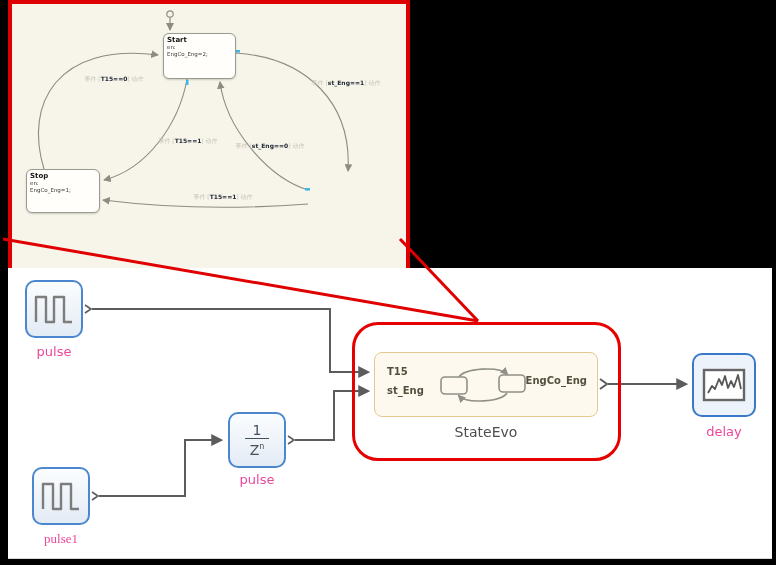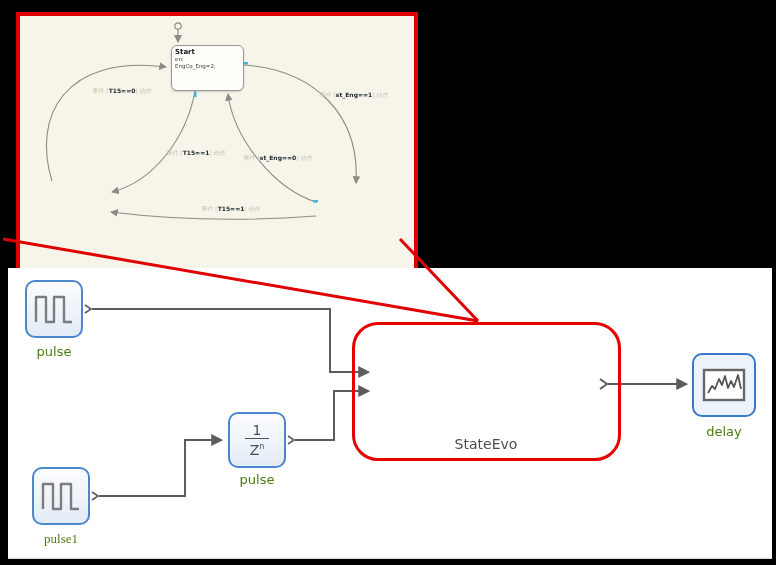--- a/index.html
+++ b/index.html
@@ -2,42 +2,42 @@
 <html><head>
 <meta charset="utf-8">
 <style>
   html,body{margin:0;padding:0;background:#000;}
   .stage{position:relative;width:776px;height:565px;background:#000;overflow:hidden;
          font-family:"DejaVu Sans","Liberation Sans",sans-serif;}
   svg{display:block;}
   .abs{position:absolute;}
 
   
-  .chart-panel{position:absolute;left:16px;top:0;width:402px;height:306px;
-    box-sizing:border-box;border:4px solid #de0000;background:#f7f4e9;margin-top:12px;}
+  .chart-panel{position:absolute;left:8px;top:0;width:402px;height:306px;
+    box-sizing:border-box;border:4px solid #de0000;background:#f7f4e9;}
   .chart-svg{position:absolute;left:0;top:0;}
   .state{position:absolute;box-sizing:border-box;background:#fffefa;
     border:1px solid #9a9a90;border-radius:6px;box-shadow:0 1px 2px rgba(0,0,0,.18);
     padding:2px 3px;overflow:hidden;}
   .state-title{font-size:7px;font-weight:bold;color:#141414;line-height:8px;}
   .state-line{font-size:5.5px;color:#3a3a38;line-height:6.5px;white-space:nowrap;}
   .tlabel{position:absolute;font-size:6px;line-height:7px;white-space:nowrap;text-align:center;}
   .tlabel .ph{color:#c9c6b8;}
   .tlabel .cond{color:#222a38;font-weight:bold;}
 
   
   .callout-svg{position:absolute;left:0;top:0;pointer-events:none;z-index:5;}
 
   
   .model-panel{position:absolute;left:8px;top:268px;width:764px;height:290px;
     background:#ffffff;border-bottom:1px solid #d9d9d9;}
   .blk{position:absolute;box-sizing:border-box;}
   .src-blk{border:2px solid #4a87cf;border-radius:10px;
     background:linear-gradient(#fbfdfe,#e3ebf5);}
-  .blk-label{position:absolute;text-align:center;font-size:13px;color:#4d7c0f;}
+  .blk-label{position:absolute;text-align:center;font-size:13px;color:#ec4899;}
   .delay-blk{border:2px solid #4a87cf;border-radius:10px;
     background:linear-gradient(#fbfdfe,#e3ebf5);
     display:flex;align-items:center;justify-content:center;}
   .frac{display:flex;flex-direction:column;align-items:center;color:#45505c;
     font-size:14px;line-height:15px;}
   .frac .den-line{border-top:1.5px solid #45505c;padding:0 5px;}
   .frac sup{font-size:8px;}
   .subsys{border:1.5px solid #e3c98f;border-radius:8px;background:#fdf9ee;}
   .port-label{position:absolute;font-size:10px;font-weight:600;color:#55503e;white-space:nowrap;}
   .red-highlight{position:absolute;border:3px solid #e60000;border-radius:26px;
@@ -77,20 +77,25 @@
       <rect x="223" y="46" width="5" height="2.5" fill="#3db7e8"></rect>
       <rect x="293" y="184" width="5" height="2.5" fill="#3db7e8"></rect>
     </svg>
 
     <div class="state" style="left:151px;top:29px;width:73px;height:46px;">
       <div class="state-title">Start</div>
       <div class="state-line">en:</div>
       <div class="state-line">EngCo_Eng=2;</div>
     </div>
 
+    <div class="state" style="left:14px;top:165px;width:74px;height:44px;">
+      <div class="state-title">Stop</div>
+      <div class="state-line">en:</div>
+      <div class="state-line">EngCo_Eng=1;</div>
+    </div>
 
 
     <div class="tlabel" style="left:66px;top:71px;width:72px;">
       <span class="ph">事件 [</span><span class="cond">T15==0</span><span class="ph">] 动作</span>
     </div>
     <div class="tlabel" style="left:140px;top:133px;width:72px;">
       <span class="ph">事件 [</span><span class="cond">T15==1</span><span class="ph">] 动作</span>
     </div>
     <div class="tlabel" style="left:218px;top:138px;width:80px;">
       <span class="ph">事件 [</span><span class="cond">st_Eng==0</span><span class="ph">] 动作</span>
@@ -143,21 +148,37 @@
     <div class="blk-label" style="left:16px;top:263px;width:74px;font-family:Liberation Serif, serif;">pulse1</div>
 
     <div class="blk delay-blk" style="left:220px;top:144px;width:58px;height:56px;">
       <div class="frac">
         <span>1</span>
         <span class="den-line"><span>Z</span><sup>n</sup></span>
       </div>
     </div>
     <div class="blk-label" style="left:212px;top:204px;width:74px;">pulse</div>
 
-    <div class="blk-label" style="left:366px;top:156px;width:224px;font-size:14px;color:#4e4e4e;margin-top:12px;">StateEvo</div>
+    <div class="blk subsys" style="left:366px;top:84px;width:224px;height:65px;">
+      <div class="port-label" style="left:12px;top:13px;">T15</div>
+      <div class="port-label" style="left:12px;top:32px;">st_Eng</div>
+      <div class="port-label" style="right:10px;top:22px;">EngCo_Eng</div>
+      <svg class="abs" style="left:62px;top:11px;" width="94" height="42" viewBox="0 0 94 42">
+        <defs>
+          <marker id="carr" viewBox="0 0 8 8" refX="6" refY="4" markerWidth="5" markerHeight="5" orient="auto">
+            <path d="M0,0 L8,4 L0,8 z" fill="#909088"></path>
+          </marker>
+        </defs>
+        <path d="M 22 13 C 28 4, 62 2, 70 10" fill="none" stroke="#909088" stroke-width="1.6" marker-end="url(#carr)"></path>
+        <path d="M 70 29 C 64 38, 30 40, 22 32" fill="none" stroke="#909088" stroke-width="1.6" marker-end="url(#carr)"></path>
+        <rect x="4" y="13" width="26" height="17" rx="4" fill="#fdf9ee" stroke="#909088" stroke-width="1.6"></rect>
+        <rect x="62" y="11" width="26" height="17" rx="4" fill="#fdf9ee" stroke="#909088" stroke-width="1.6"></rect>
+      </svg>
+    </div>
+    <div class="blk-label" style="left:366px;top:156px;width:224px;font-size:14px;color:#4e4e4e;">StateEvo</div>
 
     <div class="red-highlight" style="left:344px;top:54px;width:263px;height:133px;"></div>
 
     <div class="blk print-blk" style="left:684px;top:85px;width:64px;height:64px;">
       <svg width="56" height="56" viewBox="0 0 56 56">
         <rect x="8" y="13" width="40" height="30" fill="#ffffff" stroke="#666666" stroke-width="2.4"></rect>
         <polyline points="12,36 16,29 19,32 23,22 26,28 29,19 32,31 35,24 38,30 42,18 45,32" fill="none" stroke="#555555" stroke-width="1.8" stroke-linejoin="round"></polyline>
       </svg>
     </div>
     <div class="blk-label" style="left:676px;top:156px;width:80px;">delay</div>

